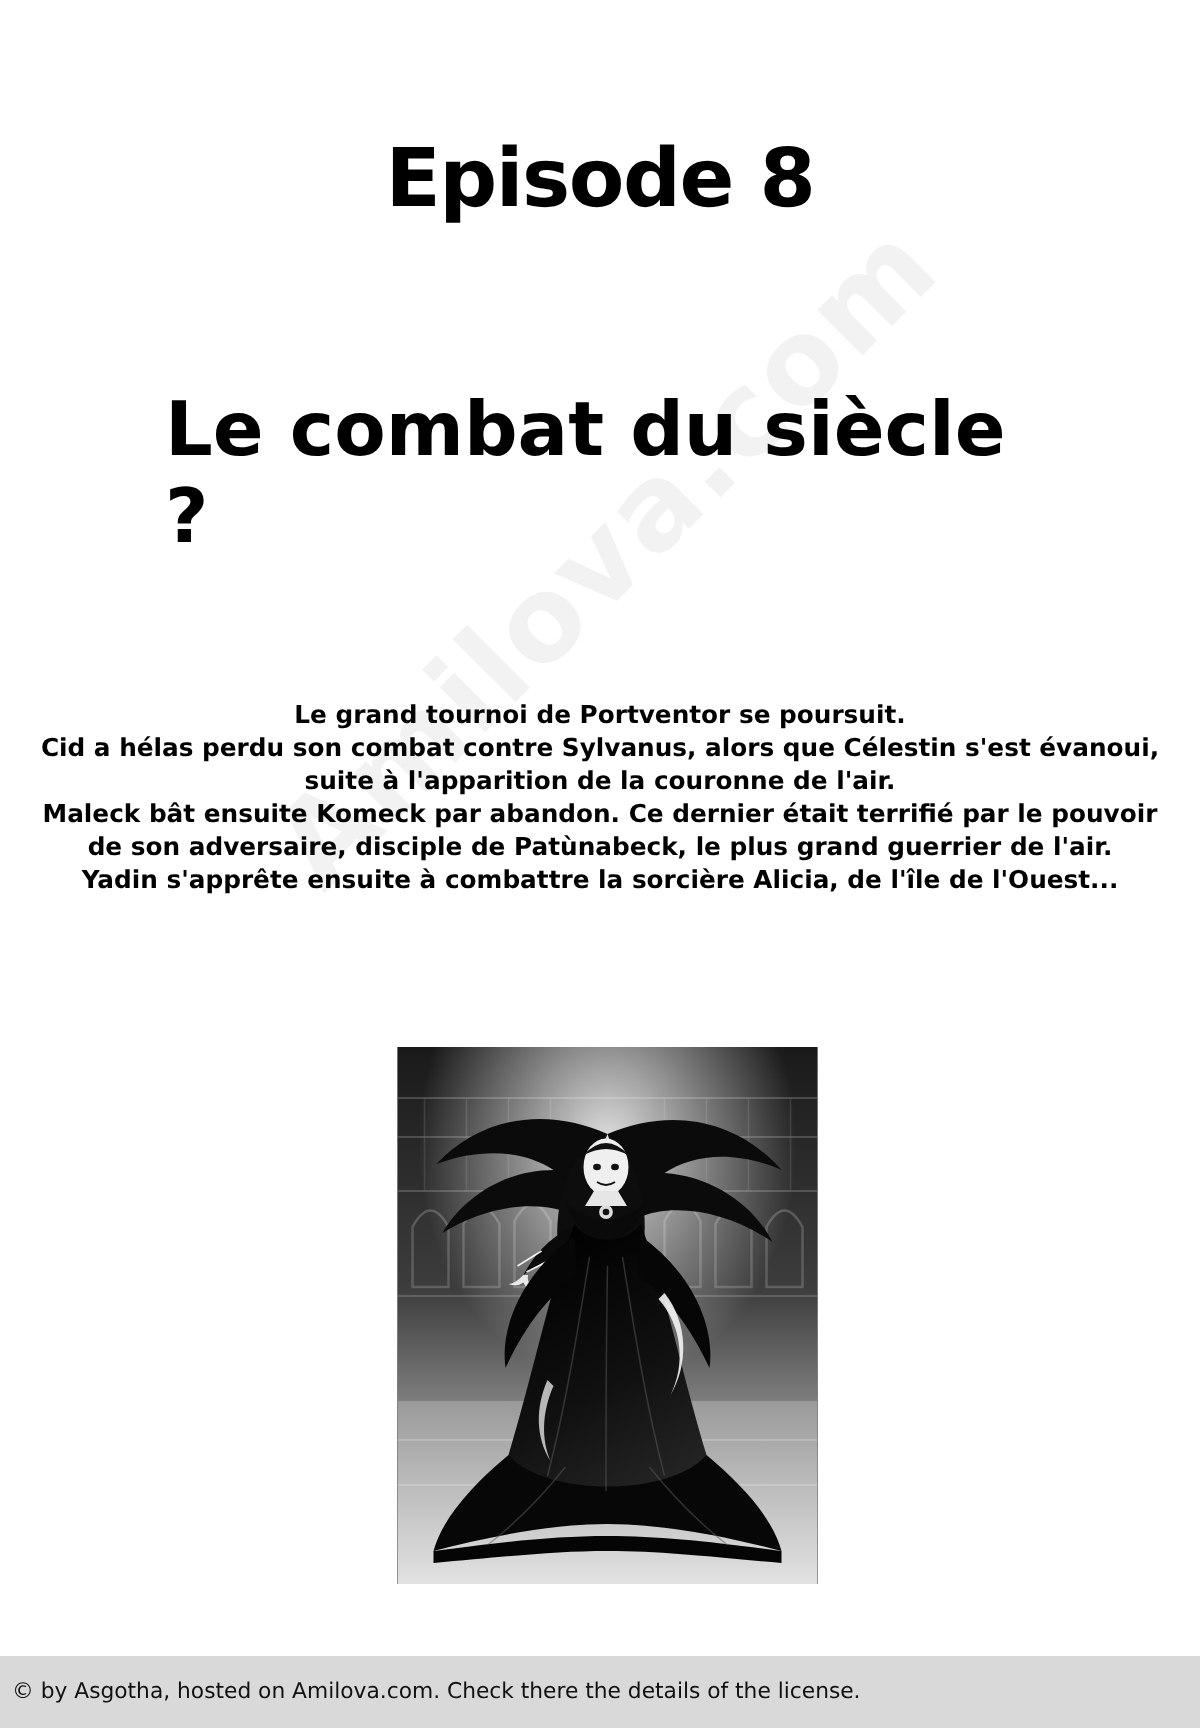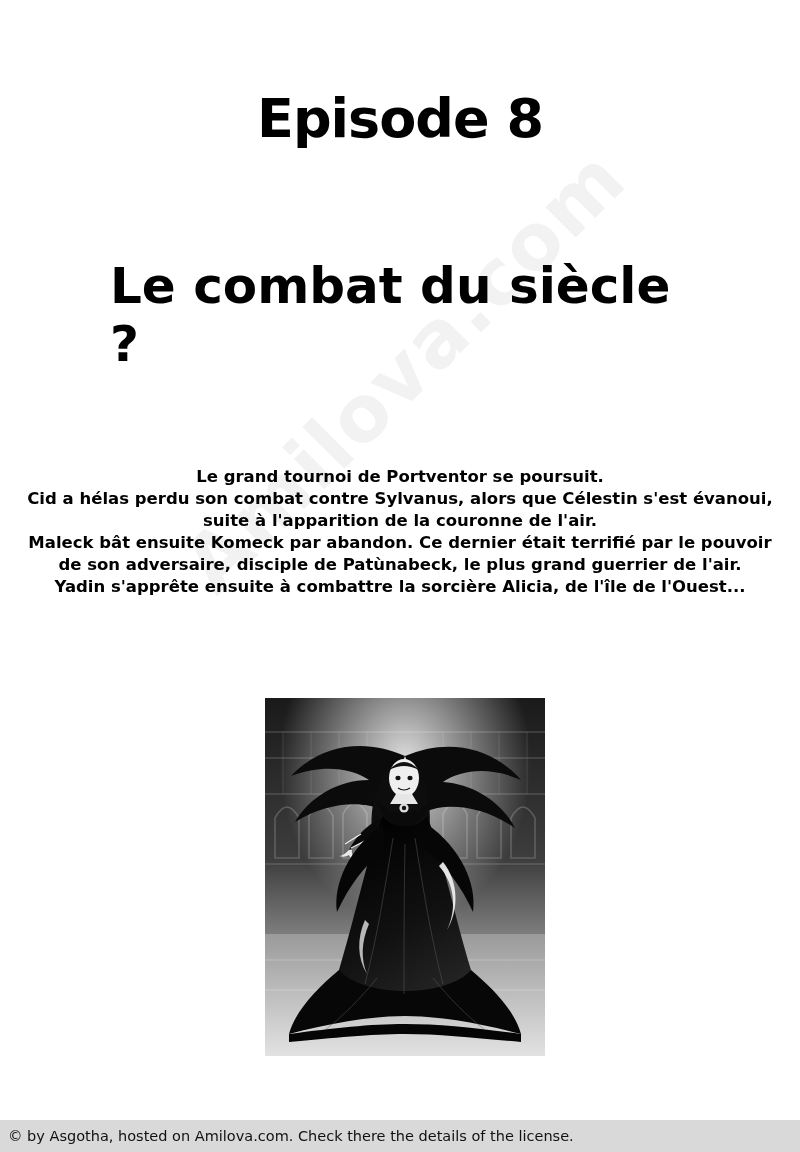--- a/index.html
+++ b/index.html
@@ -88,21 +88,21 @@
   }
   .illustration svg {
     display: block;
   }
 
   .footer {
     position: absolute;
     left: 0;
     bottom: 0;
     width: 800px;
-    height: 32px;
+    height: 48px;
     background: #d9d9d9;
     display: flex;
     align-items: center;
   }
   .footer-text {
     padding-left: 8px;
     font-size: 14.5px;
     font-weight: 400;
     color: #111111;
     font-family: "DejaVu Sans", sans-serif;

